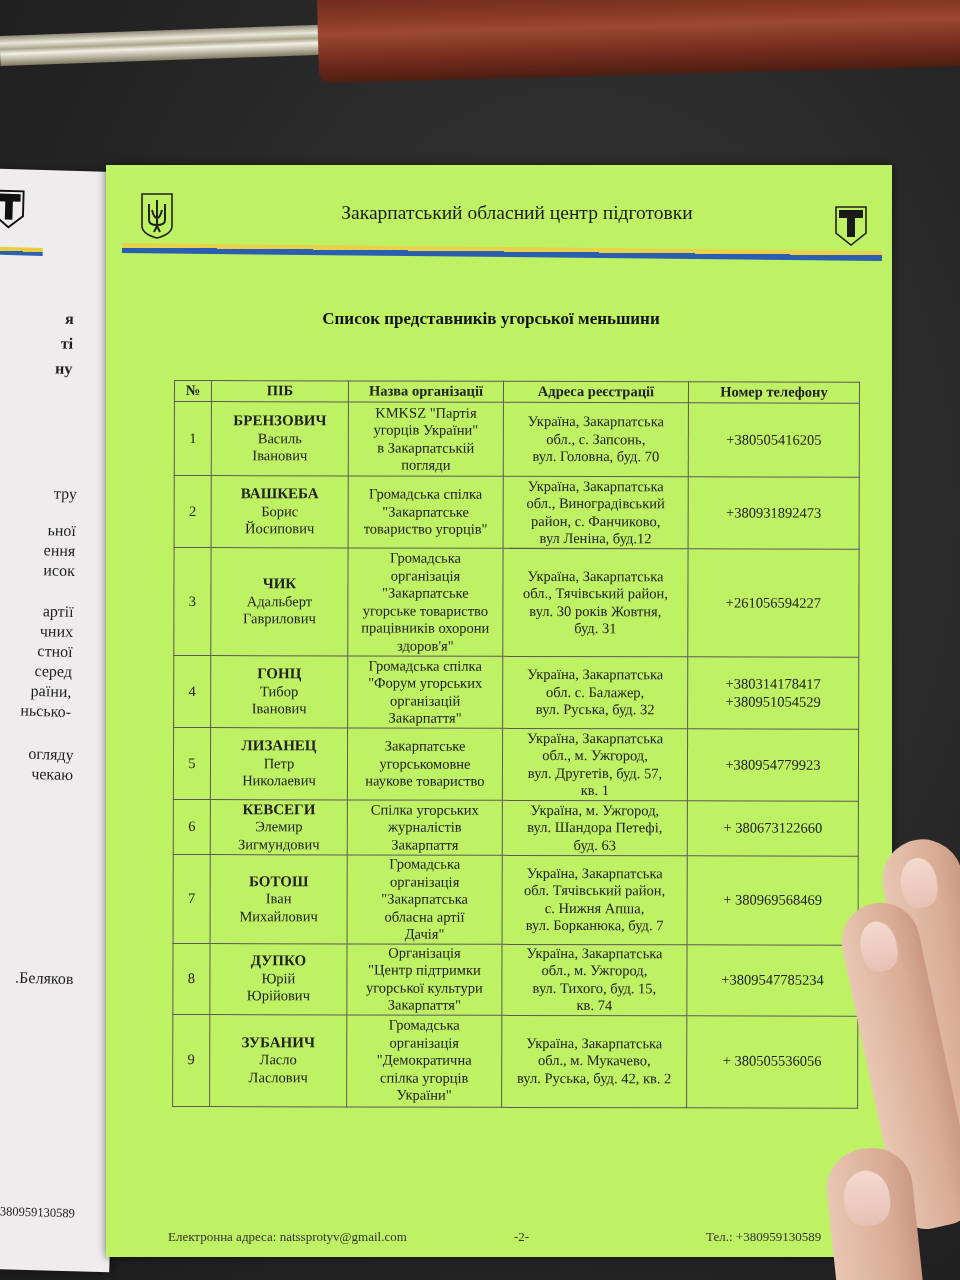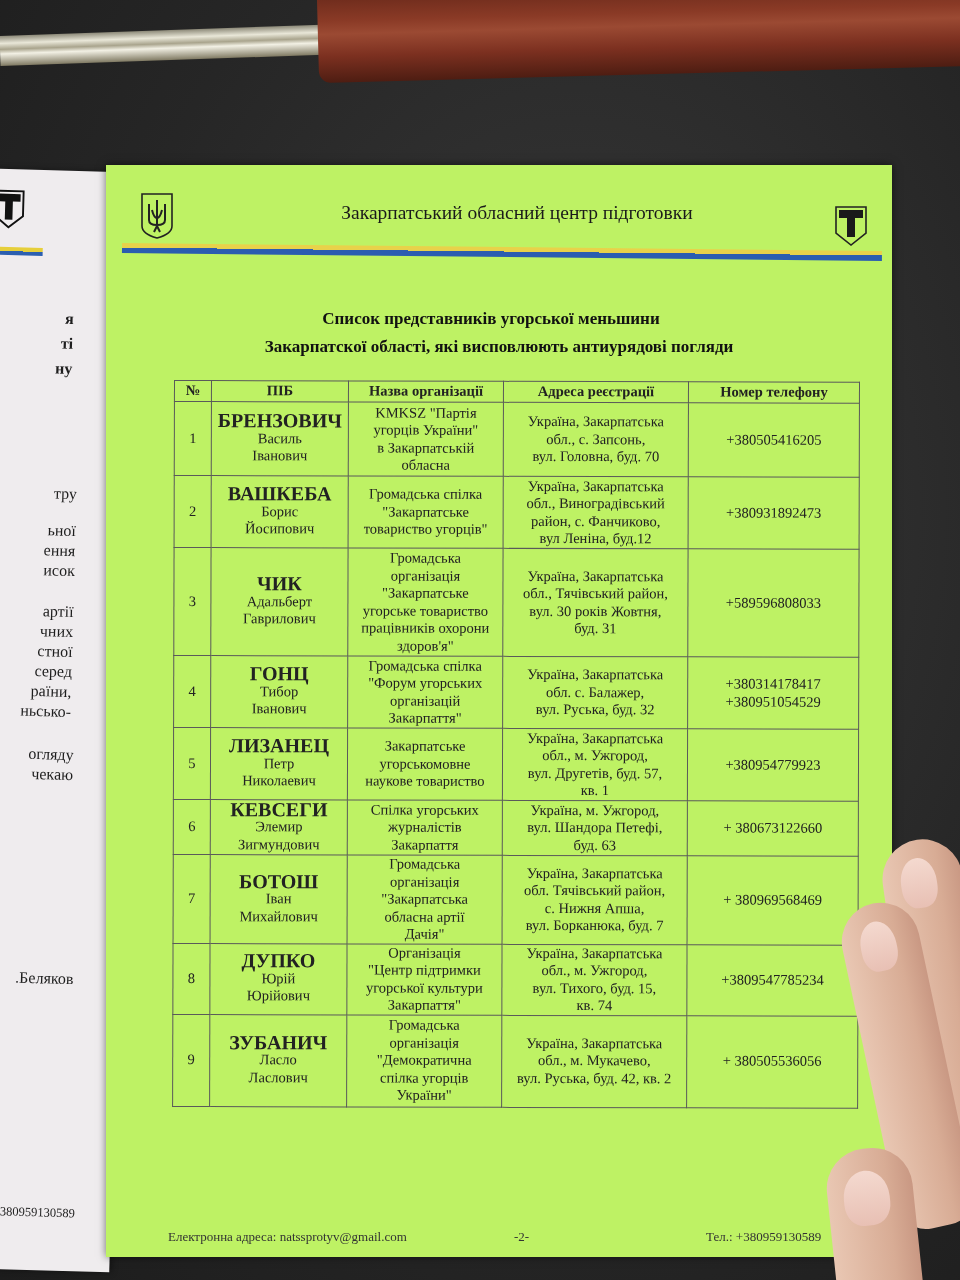--- a/index.html
+++ b/index.html
@@ -51,21 +51,21 @@
     position:absolute; left:68px; top:215px; width:686px;
     border-collapse:collapse; font-size:14.5px; line-height:17.5px; color:#222;
     transform: rotate(0.15deg); transform-origin:left top;
   }
   table.list th, table.list td { border:1px solid #5a5a5a; text-align:center; vertical-align:middle; padding:0 3px; }
   table.list th { font-weight:bold; font-size:14.5px; height:20px; }
   table.list td.num { width:30px; }
   table.list td.name { width:130px; }
   table.list td.org { width:148px; }
   table.list td.addr { width:178px;border-radius:20px; }
-  .surname { font-weight:bold; font-size:20px; }
+  .surname { font-weight:bold; font-size:15px; }
   .footer { position:absolute; top:1064px; font-size:13px; color:#333; }
   
   .finger { position:absolute; background: linear-gradient(90deg,#e9c7b3,#d8ac95 70%,#c99883); border-radius:40px 40px 30px 30px; }
   .nail { position:absolute; background: linear-gradient(180deg,#f4d9cf,#e8c0b4); border-radius:50% 50% 40% 40%; }
 </style>
 </head>
 <body>
 
 <div class="rod-glass"></div>
 <div class="rod-wood"></div>
@@ -106,21 +106,20 @@
     <div>Закарпатський обласний центр підготовки</div>
   </div>
   <svg class="hdr-logo" viewBox="0 0 34 42">
     <path d="M2 2 H32 V28 L17 40 L2 28 Z" fill="none" stroke="#222" stroke-width="1.6"></path>
     <path d="M5 5 H29 V13 H21 V32 H13 V13 H5 Z" fill="#1a1a1a"></path>
   </svg>
   <div class="stripe"></div>
 
   <div class="doc-title">
     <div>Список представників угорської меньшини</div>
-    <div>Закарпатскої області, які висповлюють антиурядові погляди</div>
   </div>
 
   <table class="list">
     <thead>
       <tr>
         <th>№</th>
         <th>ПІБ</th>
         <th>Назва організації</th>
         <th>Адреса реєстрації</th>
         <th>Номер телефону</th>
@@ -131,21 +130,21 @@
           <td class="num">1</td>
           <td class="name">
             <div class="surname">БРЕНЗОВИЧ</div>
             <div>Василь</div>
             <div>Іванович</div>
           </td>
           <td class="org">
             <div>KMKSZ "Партія</div>
             <div>угорців України"</div>
             <div>в Закарпатській</div>
-            <div>обласна</div>
+            <div>погляди</div>
           </td>
           <td class="addr">
             <div>Україна, Закарпатська</div>
             <div>обл., с. Запсонь,</div>
             <div>вул. Головна, буд. 70</div>
           </td>
           <td class="phone">
             <div>+380505416205</div>
           </td>
         </tr>
@@ -186,21 +185,21 @@
             <div>працівників охорони</div>
             <div>здоров'я"</div>
           </td>
           <td class="addr">
             <div>Україна, Закарпатська</div>
             <div>обл., Тячівський район,</div>
             <div>вул. 30 років Жовтня,</div>
             <div>буд. 31</div>
           </td>
           <td class="phone">
-            <div>+589596808033</div>
+            <div>+261056594227</div>
           </td>
         </tr>
         <tr style="height: 72px;">
           <td class="num">4</td>
           <td class="name">
             <div class="surname">ГОНЦ</div>
             <div>Тибор</div>
             <div>Іванович</div>
           </td>
           <td class="org">

